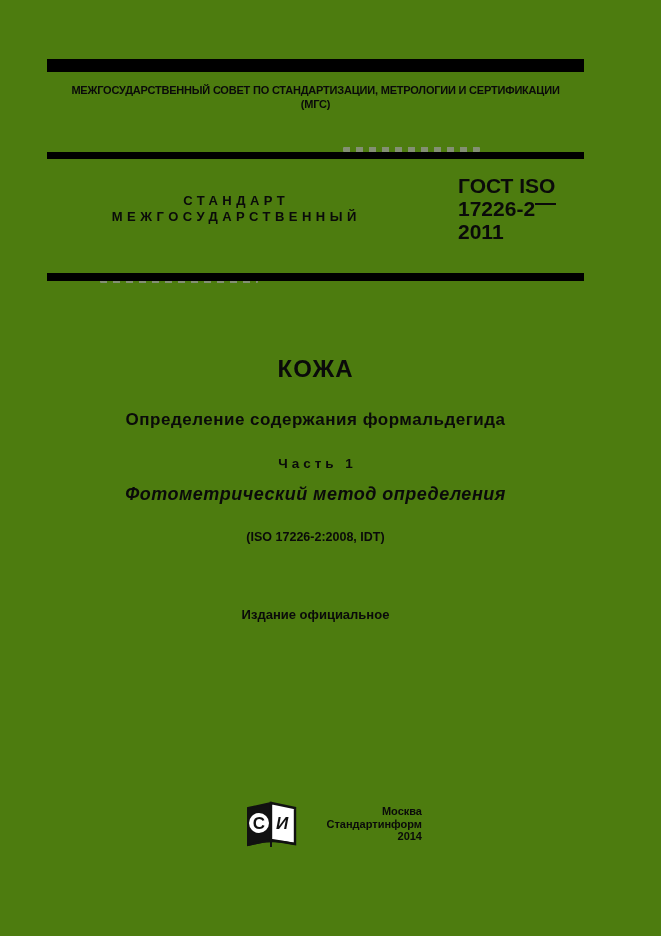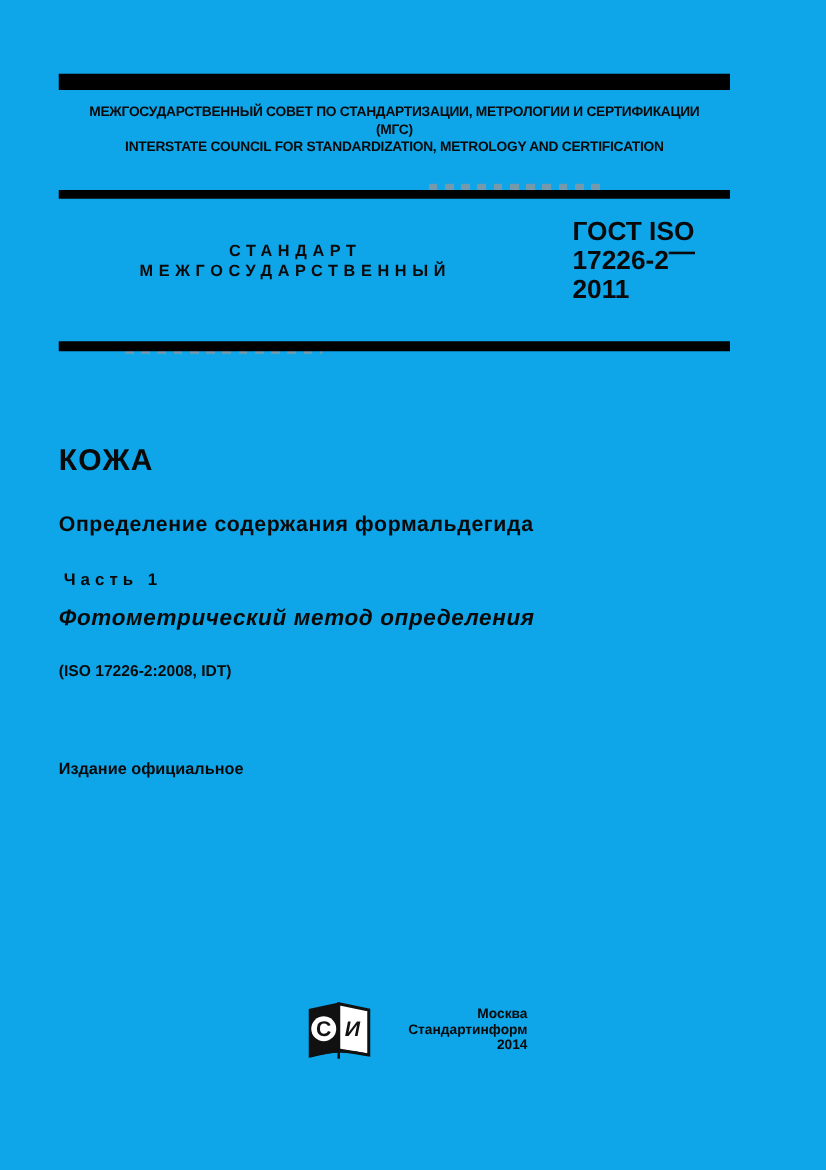--- a/index.html
+++ b/index.html
@@ -1,19 +1,19 @@
 <!DOCTYPE html>
 <html><head>
 <meta charset="utf-8">
 <style>
   html,body{margin:0;padding:0;background:#ffffff;}
   .page{
     position:relative;
     width:661px;height:936px;
-    background:#0ea5e9;
+    background:#4d7c0f;
     font-family:"Liberation Sans", sans-serif;
     font-weight:bold;
     color:#0a0a0a;
     overflow:hidden;
   }
   .rule{position:absolute;left:47px;width:537px;background:#000;}
   .rule-top{top:59px;height:13px;}
   .rule-mid{top:152px;height:7px;}
   .rule-low{top:273px;height:8px;}
 
@@ -29,21 +29,21 @@
     letter-spacing:4.5px;padding-left:4.5px;box-sizing:border-box;
     white-space:nowrap;
   }
   .designation-code{
     position:absolute;left:458px;top:174px;
     font-size:21px;line-height:23px;text-align:left;white-space:nowrap;
   }
   .code-dash{display:inline-block;transform:translateY(-7px);}
 
   .centered-line{
-    position:absolute;left:47px;width:537px;white-space:nowrap;
+    position:absolute;left:47px;width:537px;text-align:center;white-space:nowrap;
   }
   .subject{top:355px;font-size:24px;letter-spacing:1px;}
   .subtitle{top:410px;font-size:17px;letter-spacing:0.5px;}
   .part{top:456px;font-size:13.5px;letter-spacing:4px;padding-left:4px;box-sizing:border-box;}
   .method{top:484px;font-size:18px;letter-spacing:0.5px;font-style:italic;}
   .iso-ref{top:530px;font-size:12.5px;}
   .edition{top:607px;font-size:13px;}
 
   .imprint-text{
     position:absolute;left:262px;top:805px;width:160px;
@@ -62,21 +62,20 @@
 </head>
 <body>
 
 <div class="page">
 
   <div class="rule rule-top"></div>
 
   <div class="council-header">
     <div>МЕЖГОСУДАРСТВЕННЫЙ СОВЕТ ПО СТАНДАРТИЗАЦИИ, МЕТРОЛОГИИ И СЕРТИФИКАЦИИ</div>
     <div>(МГС)</div>
-    <div>INTERSTATE COUNCIL FOR STANDARDIZATION, METROLOGY AND CERTIFICATION</div>
   </div>
 
   <div class="smudge smudge-1"></div>
   <div class="rule rule-mid"></div>
 
   <div class="designation-label">
     <div>СТАНДАРТ</div>
     <div>МЕЖГОСУДАРСТВЕННЫЙ</div>
   </div>
 

